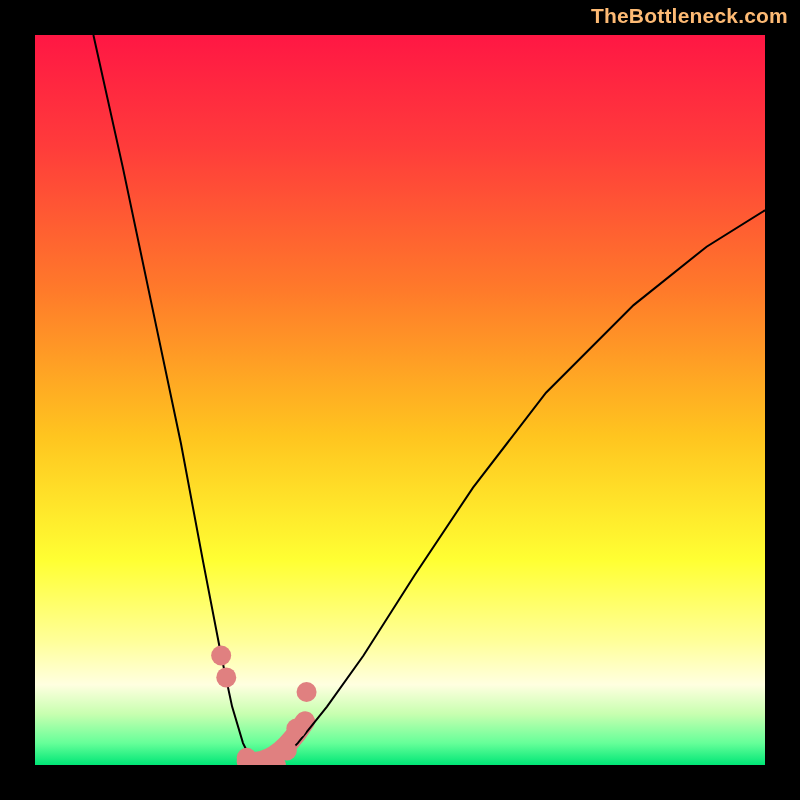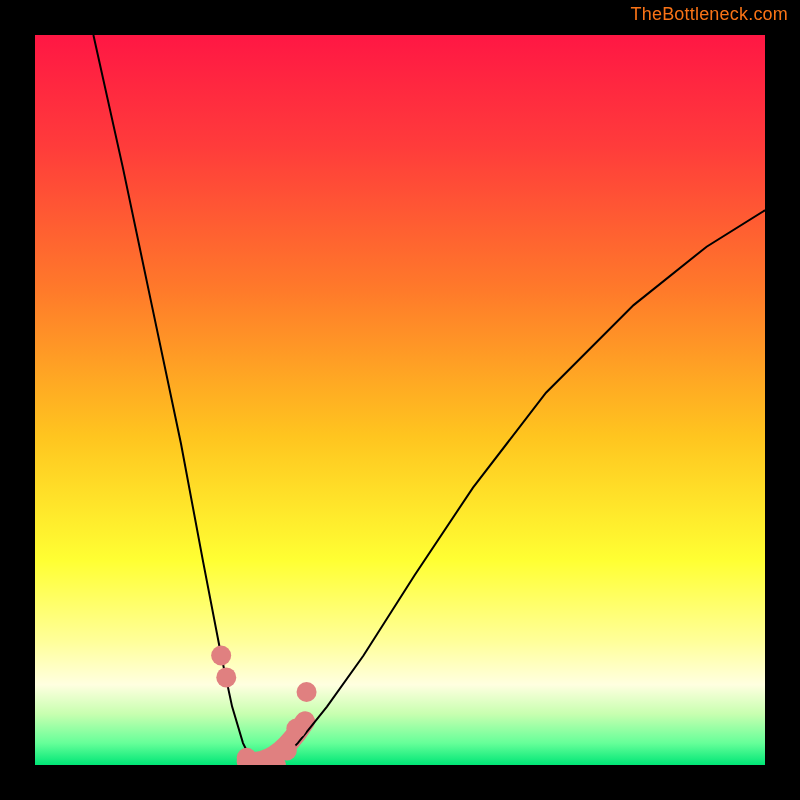--- a/index.html
+++ b/index.html
@@ -8,23 +8,23 @@
     width: 800px;
     height: 800px;
     background: #000;
     position: relative;
     font-family: Arial, sans-serif;
   }
   .watermark {
     position: absolute;
     top: 4px;
     right: 12px;
-    color: #f97316;
-    font-size: 18px;
-    font-weight: normal;
+    color: #fdba74;
+    font-size: 21px;
+    font-weight: bold;
     z-index: 10;
     letter-spacing: 0.2px;
   }
   .plot-frame {
     position: absolute;
     left: 35px;
     top: 35px;
     width: 730px;
     height: 730px;
     overflow: hidden;

